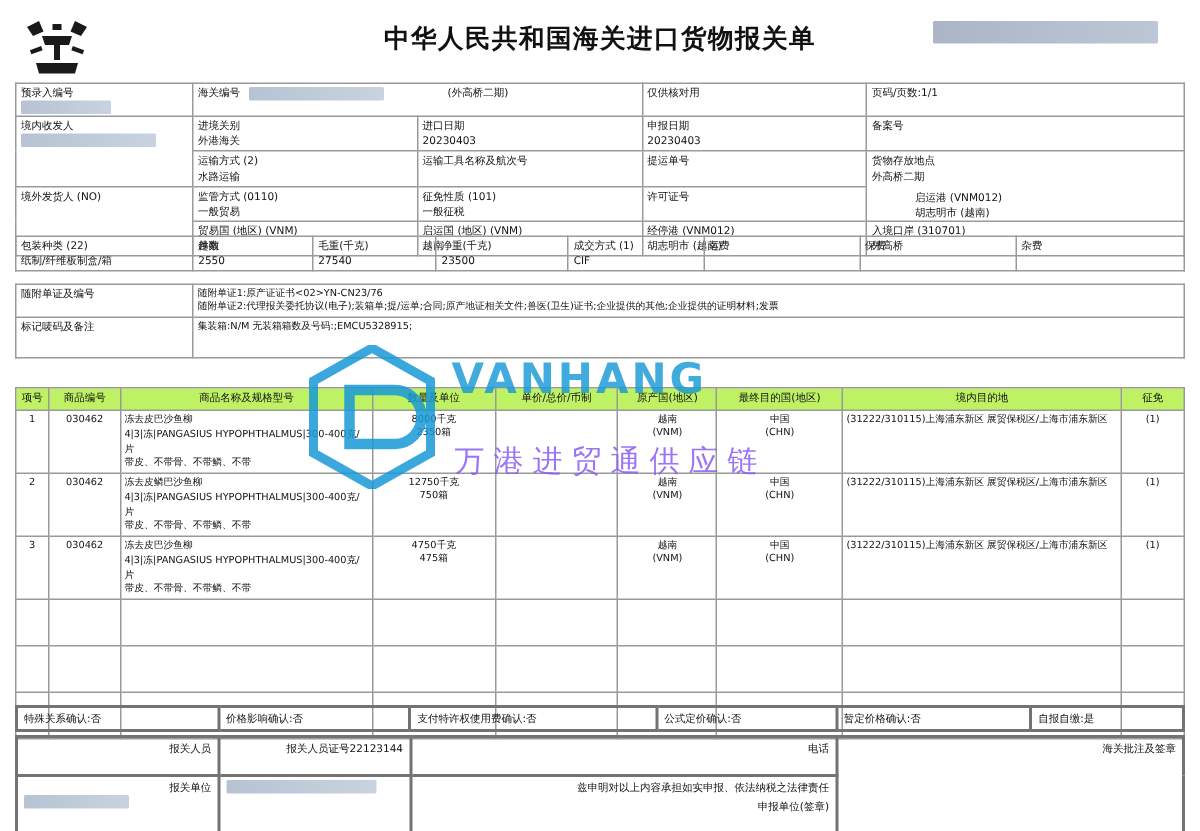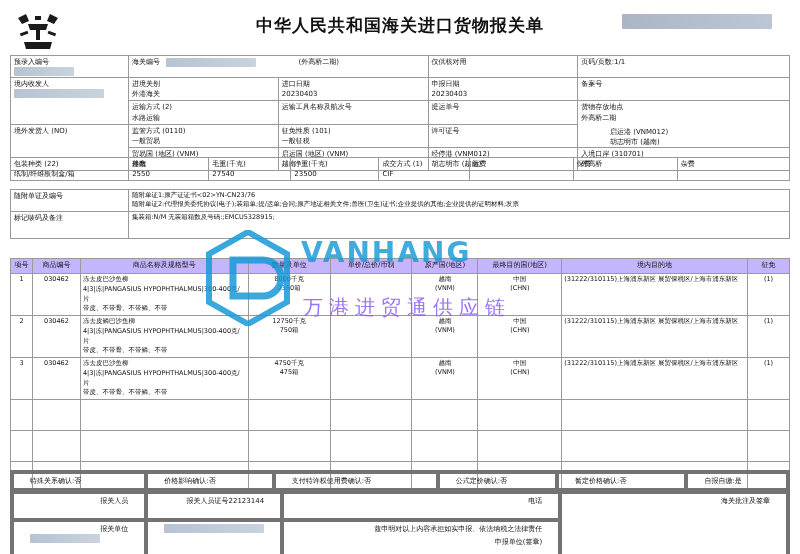--- a/index.html
+++ b/index.html
@@ -33,27 +33,27 @@
   .lbl{color:#111;font-size:7px;white-space:nowrap;}
   .val{font-size:7px;}
   .cellpad{height:22px;}
 
   
   .bar{display:block;height:9px;border-radius:1px;background:linear-gradient(90deg,#b7c3d3,#c9d3df);} .bar.w60{width:60px;} .bar.w70{width:70px;} .bar.w90{width:90px;} .bar.w100{width:100px;}
 
   
   .goods{position:absolute;left:10px;top:258px;width:780px;border:1px solid #7d7d7d;}
   .goods td,.goods th{border:1px solid #9a9a9a;font-size:6.5px;padding:1px 2px;vertical-align:top;}
-  .goods th{background:#c4b5fd;font-weight:normal;text-align:center;height:12px;font-size:7px;}
+  .goods th{background:#bef264;font-weight:normal;text-align:center;height:12px;font-size:7px;}
   .goods .c{text-align:center;}
   .gname{line-height:1.5;}
 
   
   .bottom{position:absolute;left:10px;top:470px;width:780px;border:1px solid #7d7d7d;}
-  .bottom td{border:4px solid #737373;font-size:7px;padding:2px 16px;vertical-align:top;}
+  .bottom td{border:2px solid #737373;font-size:7px;padding:2px 4px;vertical-align:top;}
 
   
   .wm{position:absolute;left:205px;top:222px;width:400px;height:130px;pointer-events:none;}
   .wm-hex{
     position:absolute;left:0px;top:8px;width:86px;height:96px;
   }
   .wm-text{
     position:absolute;left:96px;top:14px;
     font-size:28px;font-weight:bold;color:#1899d6;opacity:.82;
     letter-spacing:2px;font-family:"DejaVu Sans","Liberation Sans",sans-serif;

